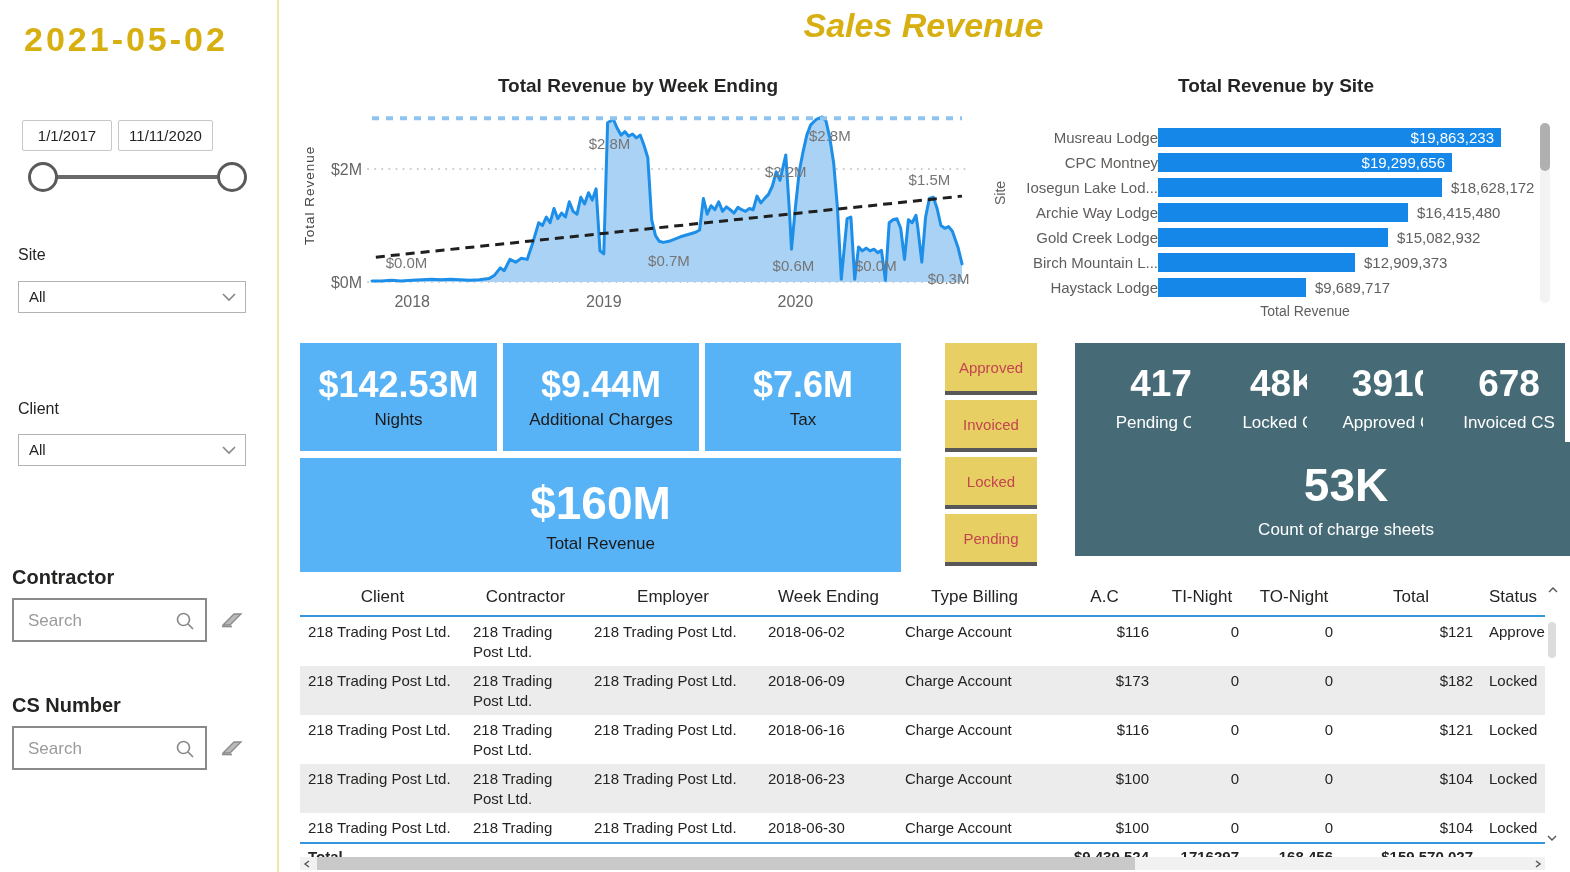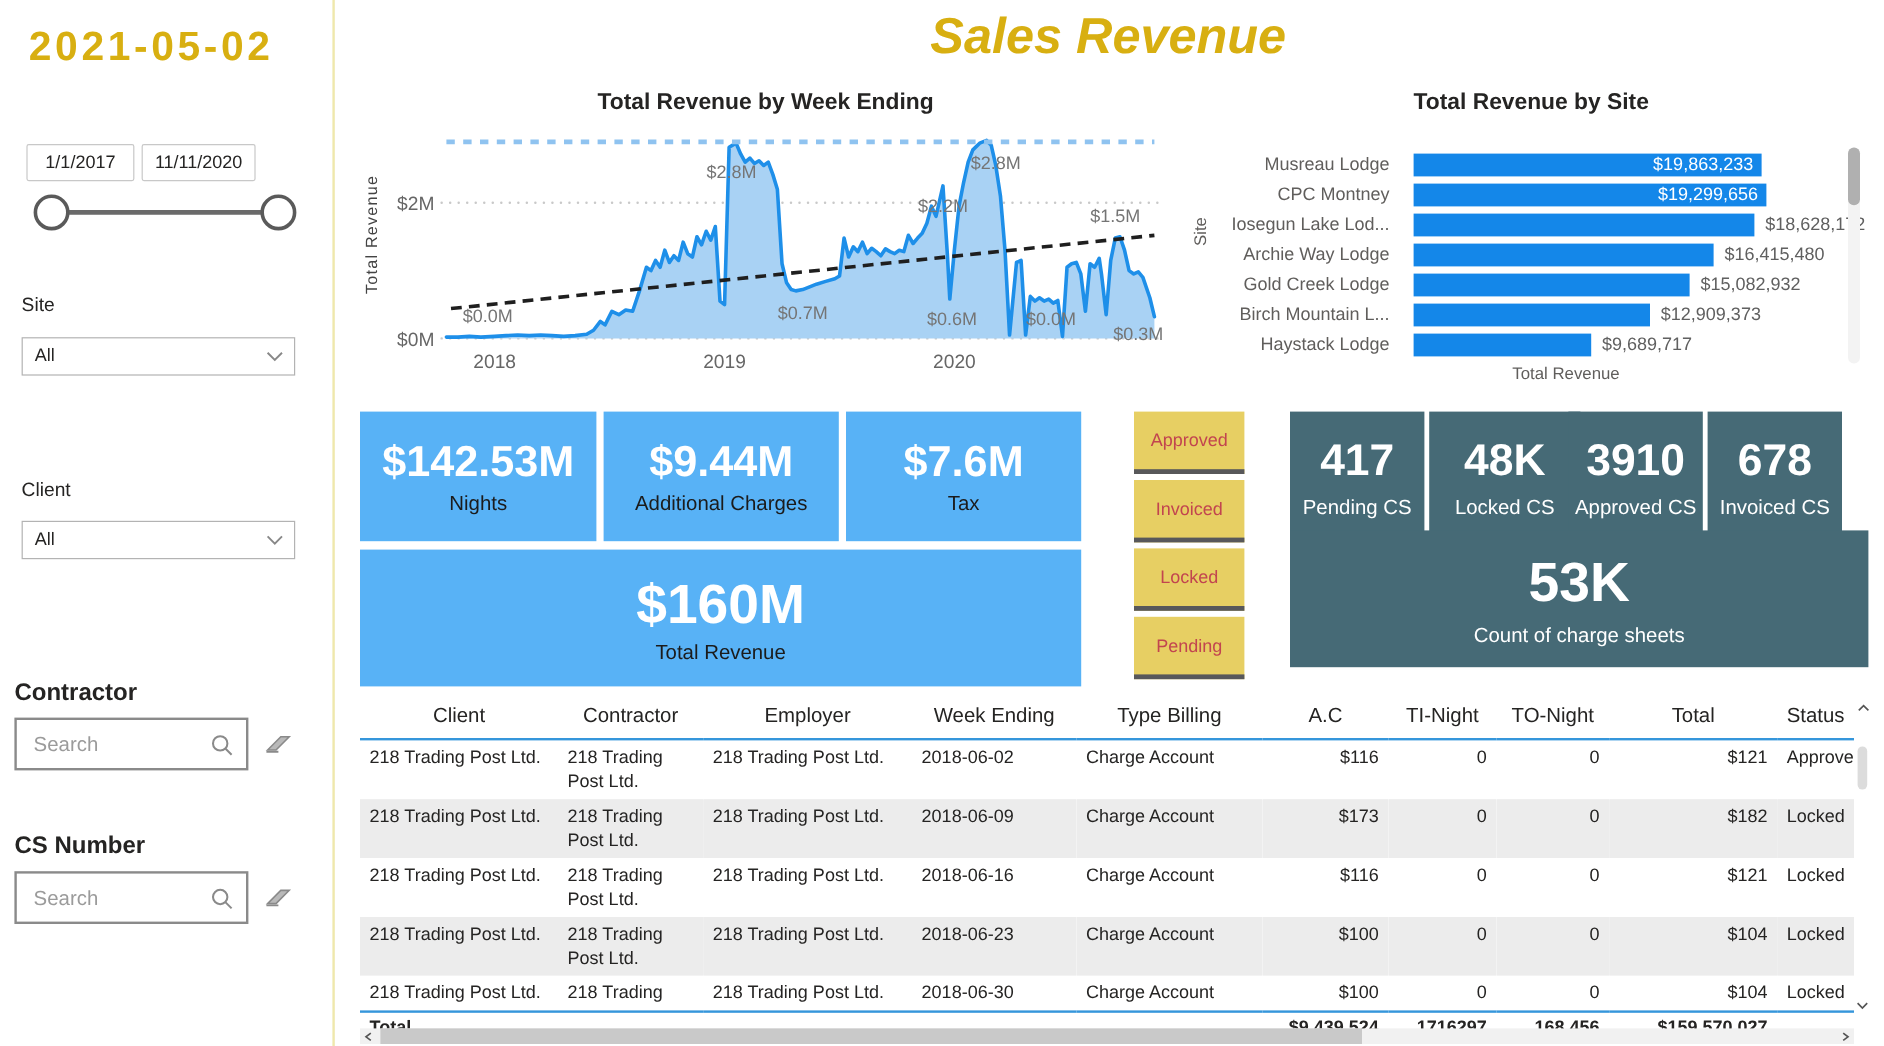--- a/index.html
+++ b/index.html
@@ -22,41 +22,41 @@
   .biglabel{left:12px;font-size:20px;font-weight:700;color:#252423;}
   .searchbox{left:12px;width:195px;height:44px;border:2px solid #8a8a8a;background:#fff;box-sizing:border-box;}
   .searchbox input{border:0;outline:none;width:140px;height:40px;margin-left:12px;font-size:17px;color:#555;
                    font-family:"Liberation Sans",sans-serif;background:transparent;}
   .searchbox input::placeholder{color:#9b9b9b;}
   .searchbox svg{position:absolute;right:10px;top:11px;}
   .eraser{left:220px;}
   #divider{left:277px;top:0;width:2px;height:872px;background:var(--divider);}
 
   
-  #page-title{left:277px;top:6px;width:1293px;text-align:center;font-size:42px;font-weight:700;font-style:italic;color:var(--gold);}
+  #page-title{left:277px;top:6px;width:1293px;text-align:center;font-size:34px;font-weight:700;font-style:italic;color:var(--gold);}
   .charttitle{width:100%;text-align:center;font-size:19px;font-weight:600;color:#252423;}
   #area-panel{left:300px;top:75px;width:676px;height:255px;}
   #bar-panel{left:990px;top:75px;width:572px;height:255px;}
   #bar-ylab{left:2px;top:130px;transform:rotate(-90deg);transform-origin:left top;font-size:14px;color:#605e5c;}
   #bar-xlab{left:120px;top:228px;width:390px;text-align:center;font-size:14px;color:#605e5c;}
   .barrow{display:flex;align-items:center;height:25px;}
-  .barcat{width:168px;text-align:right;padding-right:20px;font-size:15px;color:#605e5c;white-space:nowrap;
+  .barcat{width:168px;text-align:right;padding-right:0;font-size:15px;color:#605e5c;white-space:nowrap;
           overflow:hidden;flex:none;}
   .bar{height:19px;background:var(--barblue);position:relative;flex:none;}
   .barval-in{position:absolute;right:7px;top:0;line-height:19px;font-size:15px;color:#fff;white-space:nowrap;}
   .barval-out{margin-left:9px;font-size:15px;color:#606060;white-space:nowrap;}
   .vtrack{background:#f3f3f3;border-radius:6px;}
   .vthumb{background:#b0b0b0;border-radius:6px;position:absolute;}
 
   .kpi{display:flex;flex-direction:column;align-items:center;justify-content:center;text-align:center;}
   .kpi-blue{background:var(--cardblue);}
   .kpi-blue .v{font-size:36px;font-weight:700;color:#fff;}
   .kpi-blue .l{font-size:17px;color:#1b1b1b;margin-top:4px;}
   .kpi-blue.big .v{font-size:46px;}
-  .kpi-teal{background:var(--teal);}
+  .kpi-teal{background:var(--teal);padding-left:30px;}
   .kpi-teal .v{font-size:37px;font-weight:700;color:#fff;}
   .kpi-teal .l{font-size:17px;color:#fff;margin-top:8px;}
   .kpi-teal.big .v{font-size:46px;}
   .statusbtn{width:92px;height:52px;background:var(--statusyellow);border:0;border-bottom:4px solid #58585a;
              color:var(--statustext);font-size:15px;font-family:"Liberation Sans",sans-serif;cursor:pointer;
              display:flex;align-items:center;justify-content:center;}
 
   
   #tablewrap{left:300px;top:578px;width:1258px;height:292px;}
   table{border-collapse:collapse;table-layout:fixed;width:1245px;}
@@ -160,21 +160,21 @@
         <text x="648.590909090921" y="186.61" text-anchor="middle" font-size="15" fill="#757575">$0.3M</text>
       </svg>
   </section>
 
   <section class="abs" id="bar-panel">
     <div class="charttitle">Total Revenue by Site</div>
     <div class="abs" id="bar-ylab">Site</div>
     <div class="abs" id="barrows" style="left:0;top:50px;width:530px;">
         <div class="barrow">
           <div class="barcat">Musreau Lodge</div>
-          <div class="bar" style="width: 290px;">
+          <div class="bar" style="width: 343px;">
             <span class="barval-in">$19,863,233</span>
           </div>
         </div>
         <div class="barrow">
           <div class="barcat">CPC Montney</div>
           <div class="bar" style="width: 294px;">
             <span class="barval-in">$19,299,656</span>
           </div>
         </div>
         <div class="barrow">

